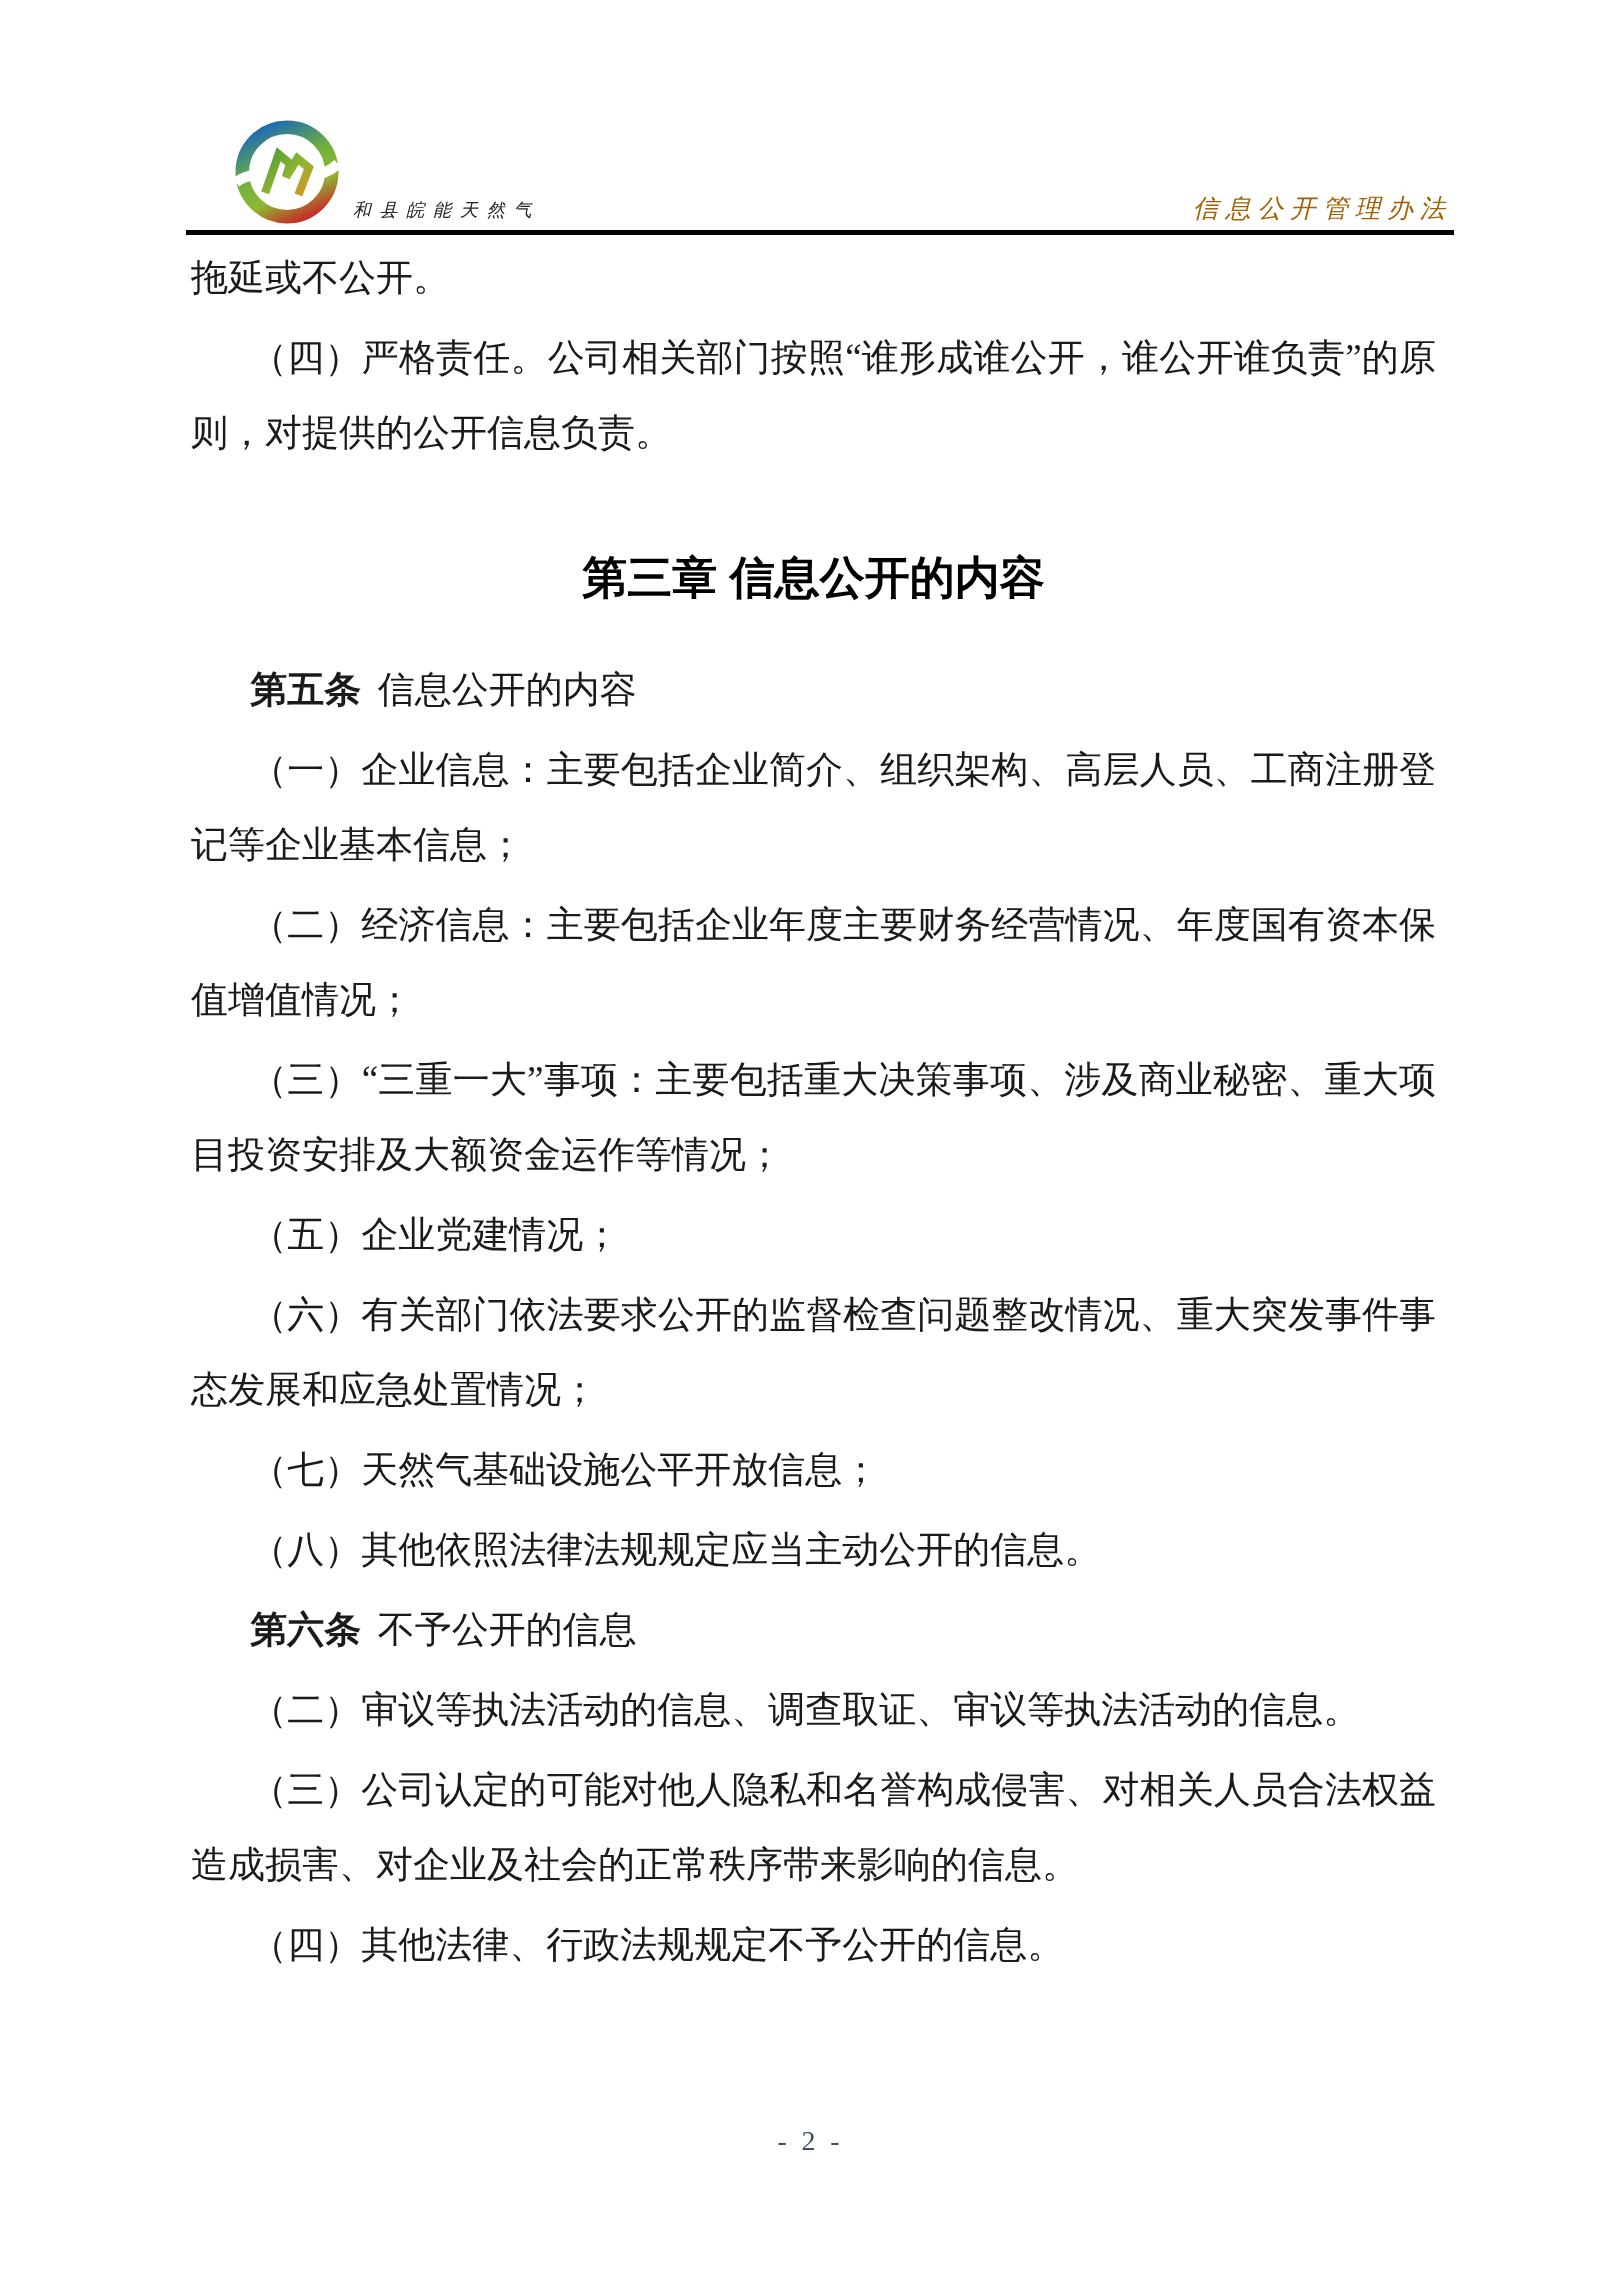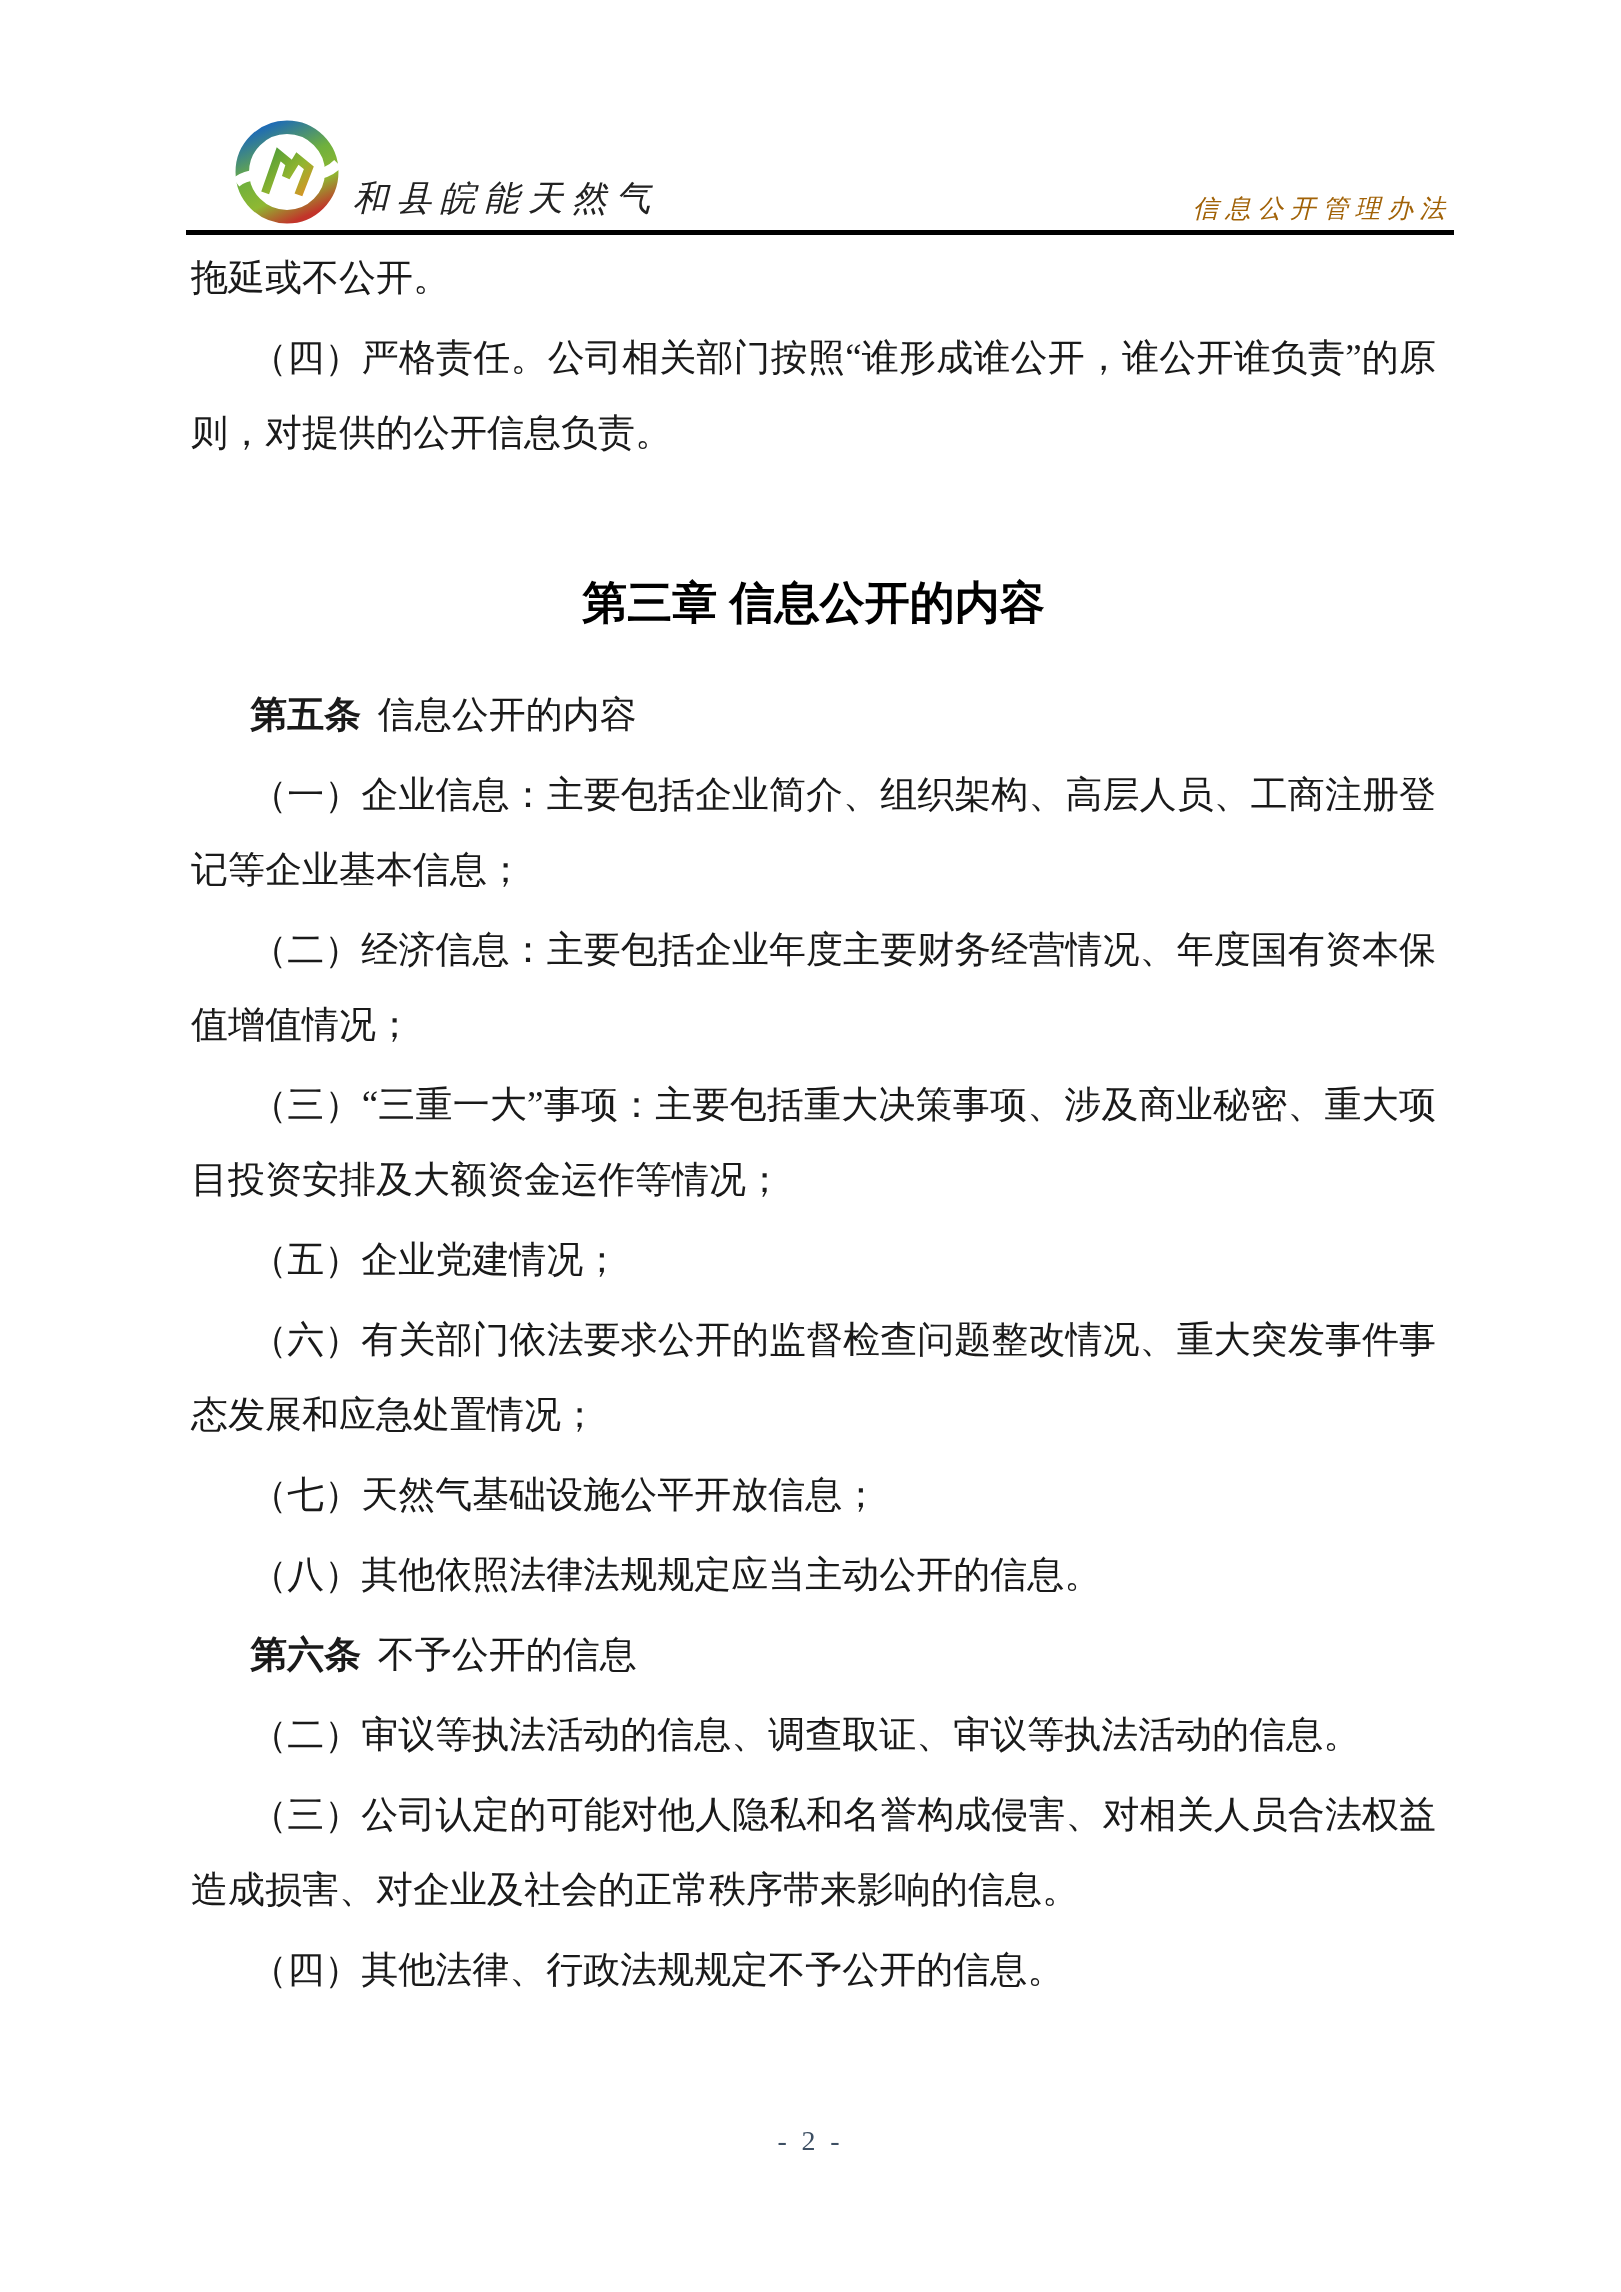--- a/index.html
+++ b/index.html
@@ -16,21 +16,21 @@
     position:absolute;left:186px;right:167px;top:83px;height:147px;
     border-bottom:5.9px solid #000;
   }
   .header-left{
     position:absolute;left:49px;bottom:5.9px;
     display:flex;align-items:flex-end;gap:13.7px;
   }
   .logo{display:block;}
   .company-name{
     font-style:italic;
-    font-size:35px;
+    font-size:18px;
     letter-spacing:8.8px;
     color:#222;
     padding-bottom:2px;
     white-space:nowrap;
   }
   .doc-title{
     position:absolute;right:2px;bottom:3.9px;
     font-style:italic;
     font-size:25.5px;
     letter-spacing:6.9px;
@@ -41,21 +41,21 @@
   .doc-body{
     position:absolute;left:186px;top:235px;width:1255px;
     font-size:37px;
     line-height:75px;
     text-align:justify;
     text-justify:inter-ideograph;
   }
   .para{margin:5px;}
   .indent{text-indent:1.6em;}
   .chapter-title{
-    margin:103px 0 45px 0;
+    margin:78px 0 45px 0;
     text-align:center;
     text-indent:0;
     font-family:"Liberation Sans","DejaVu Sans",sans-serif;
     font-weight:bold;
     font-size:45px;
     line-height:59px;
     color:#000;
   }
   .article-label{
     font-family:"Liberation Sans","DejaVu Sans",sans-serif;

